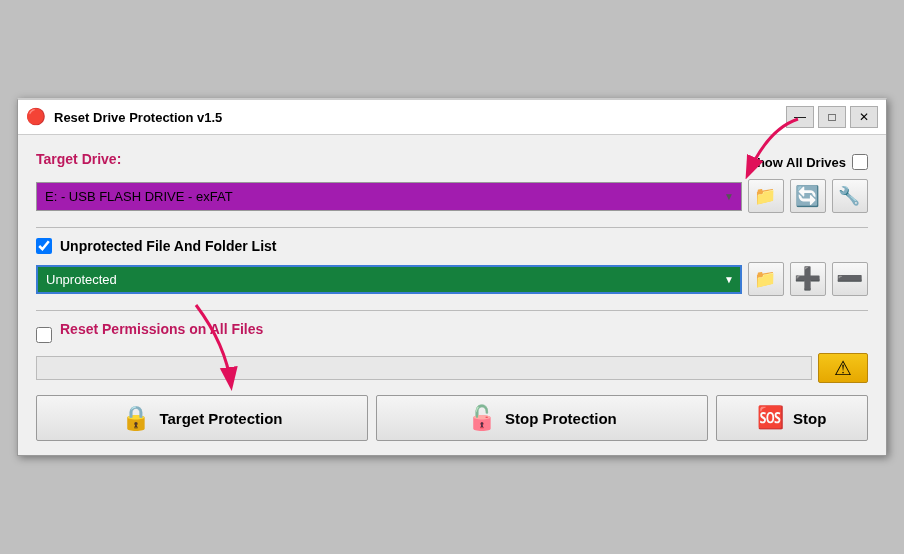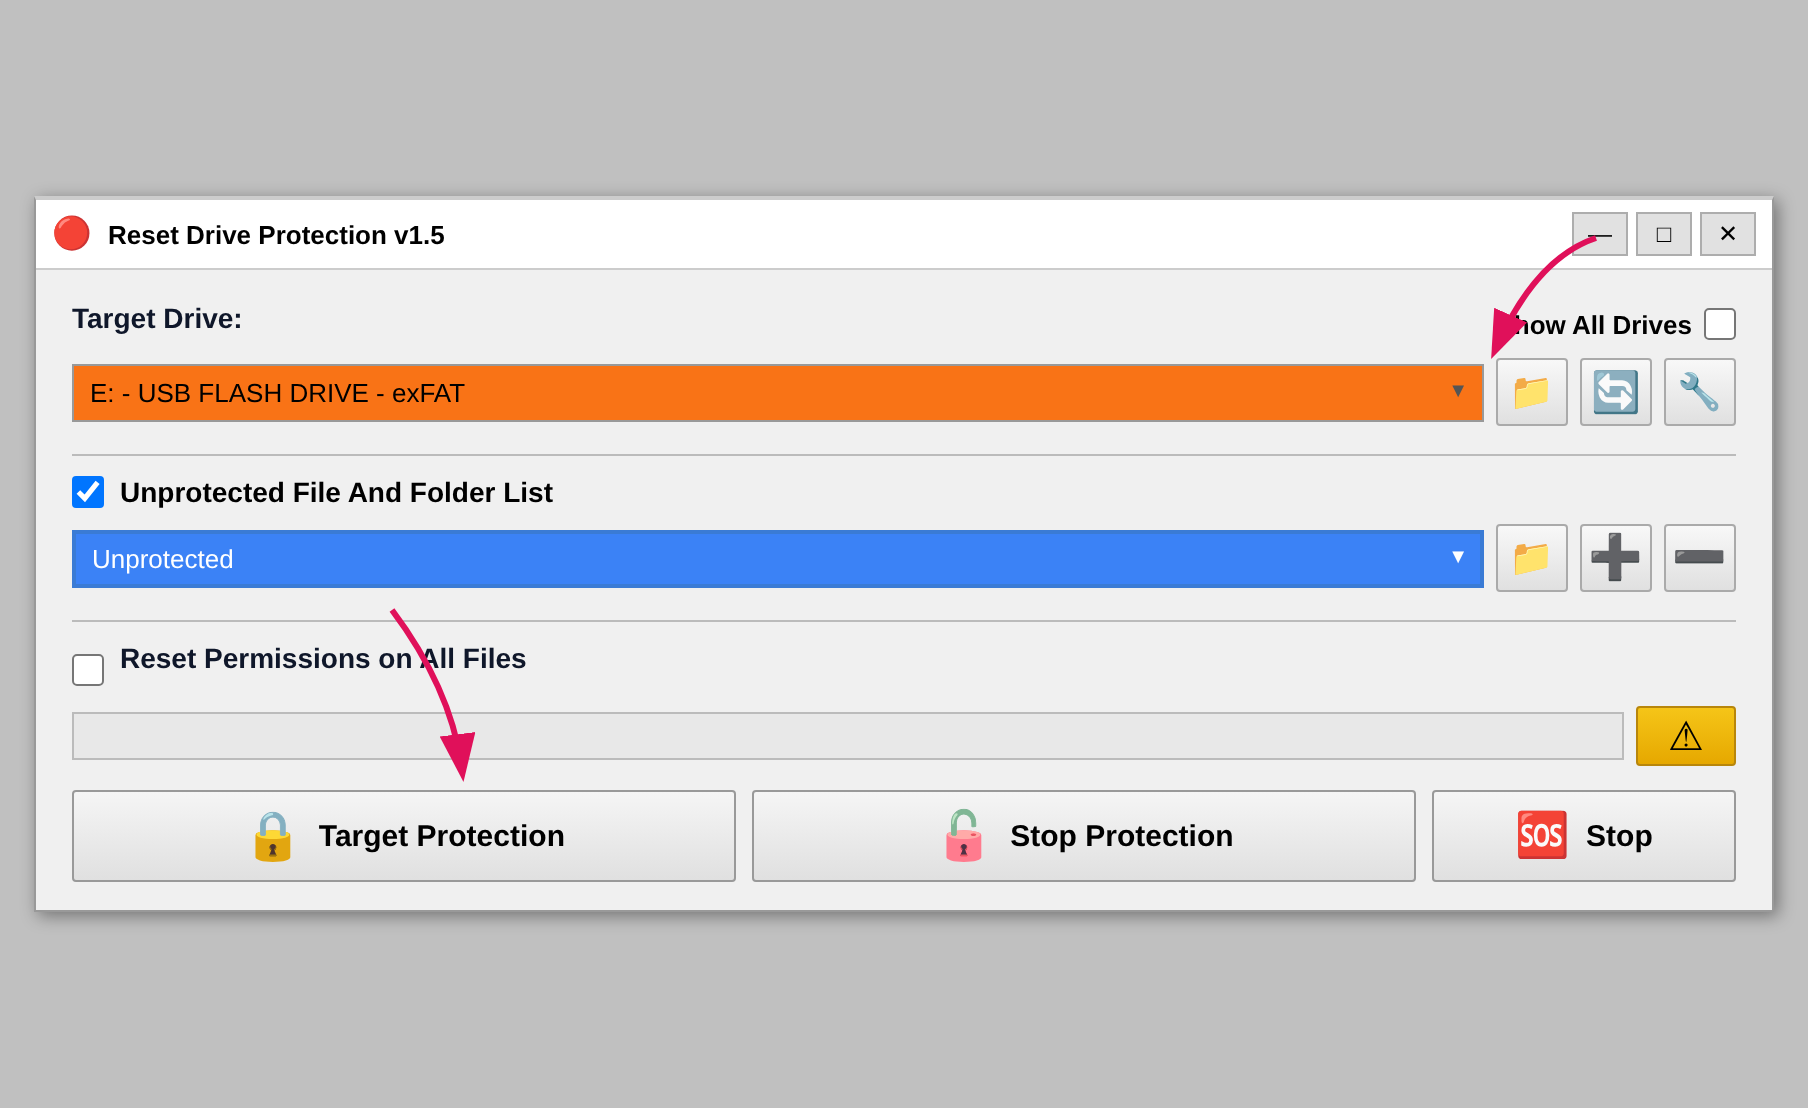--- a/index.html
+++ b/index.html
@@ -62,41 +62,41 @@
       color: #000;
     }
 
     .content {
       padding: 16px 18px 14px;
     }
 
     .row-label {
       font-size: 14px;
       font-weight: 700;
-      color: #0f172a;
+      color: #be185d;
       margin-bottom: 6px;
     }
 
     .row-with-side {
       display: flex;
       align-items: center;
       gap: 6px;
       margin-bottom: 14px;
     }
 
     .dropdown-wrapper {
       flex: 1;
       position: relative;
     }
 
     .dropdown {
       width: 100%;
       padding: 6px 32px 6px 8px;
       font-size: 13px;
-      background: #f97316;
+      background: #a21caf;
       border: 1px solid #999;
       appearance: none;
       -webkit-appearance: none;
       cursor: pointer;
       color: #000;
     }
 
     .dropdown-arrow {
       position: absolute;
       right: 8px;
@@ -156,21 +156,21 @@
       font-size: 14px;
       font-weight: 700;
       color: #000;
       margin-bottom: 8px;
     }
 
     .selected-dropdown {
       width: 100%;
       padding: 5px 32px 5px 8px;
       font-size: 13px;
-      background: #3b82f6;
+      background: #15803d;
       color: #fff;
       border: 2px solid #3a7bd5;
       appearance: none;
       -webkit-appearance: none;
       cursor: pointer;
     }
 
     .selected-dropdown option {
       background: #fff;
       color: #000;

